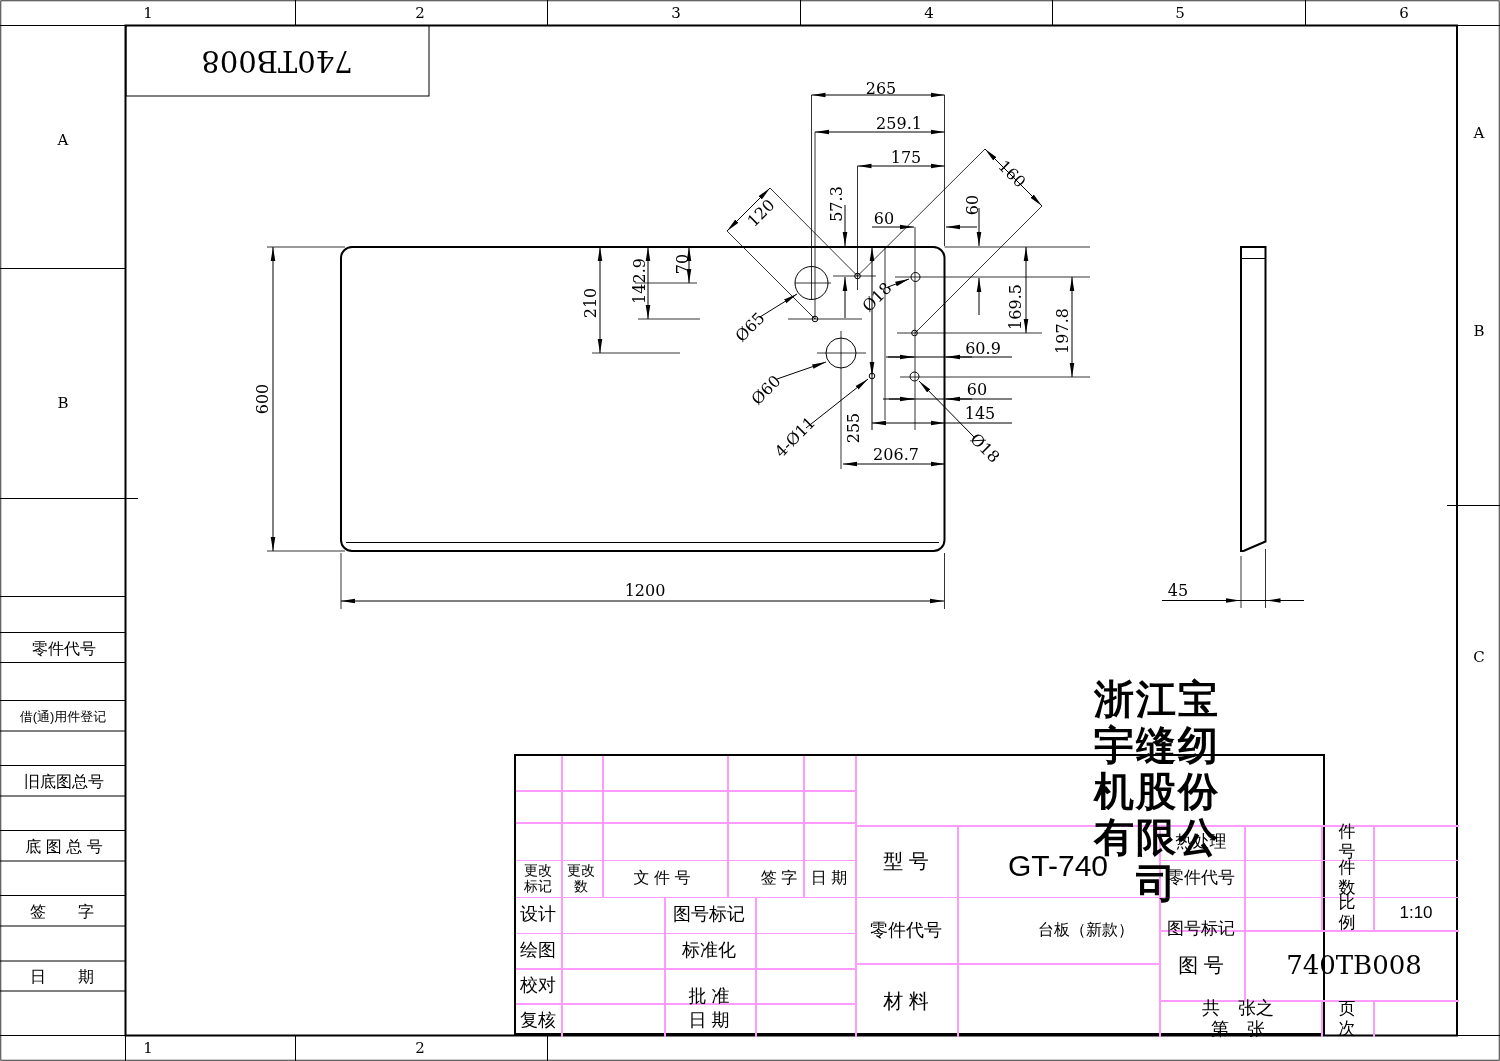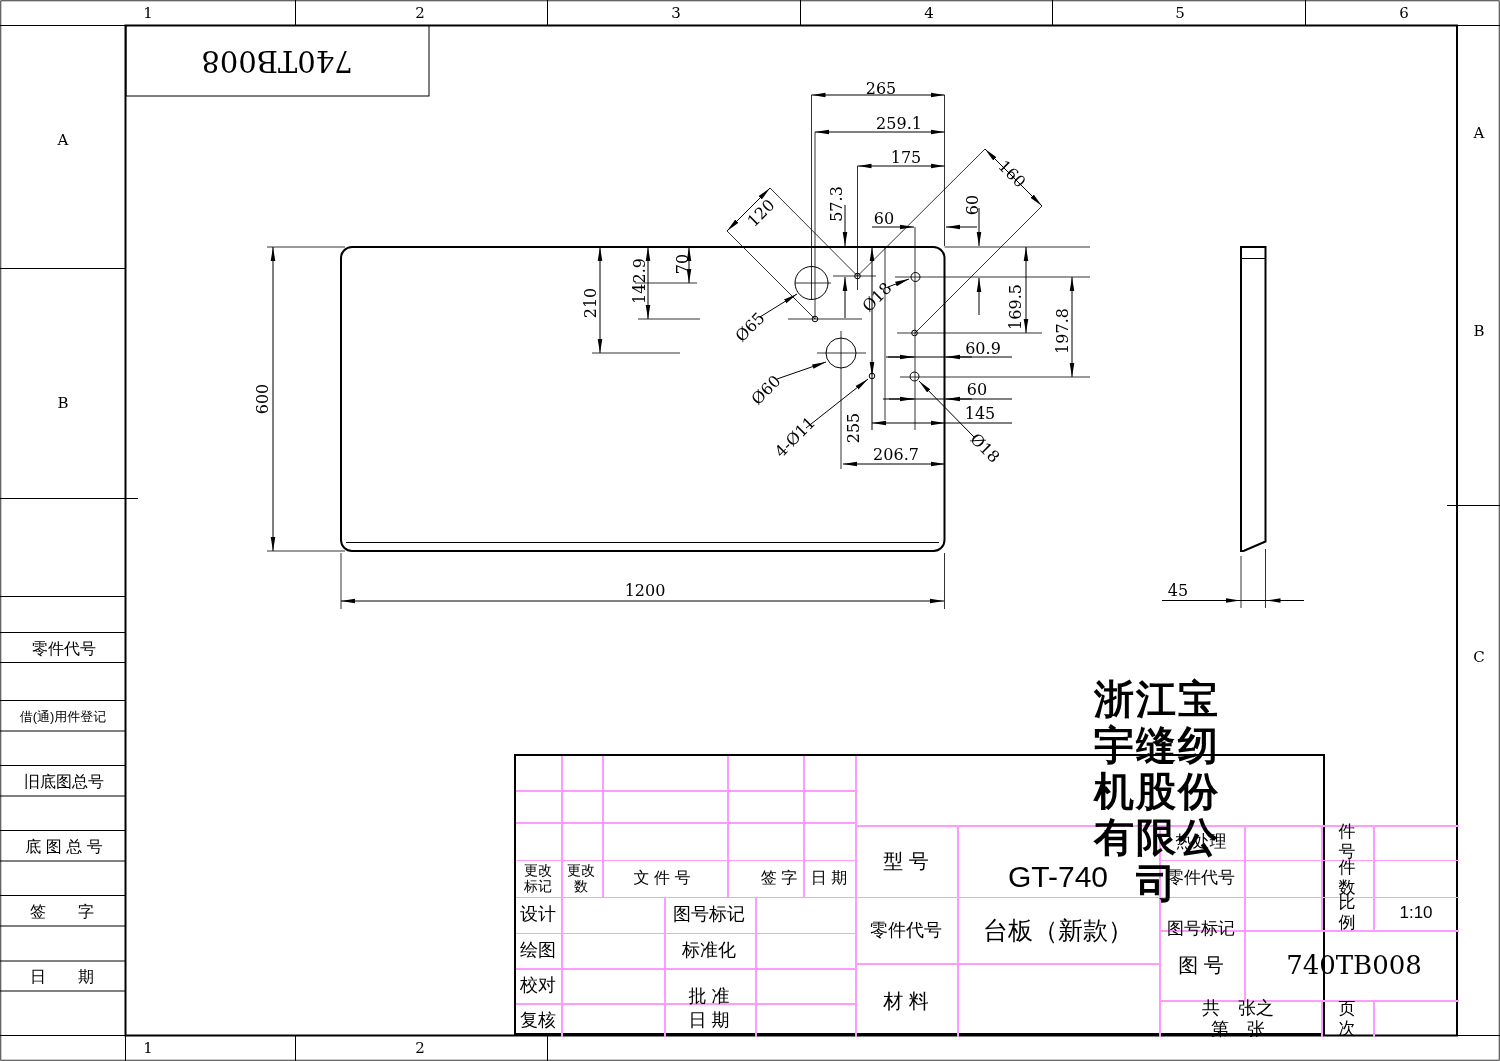--- a/index.html
+++ b/index.html
@@ -18,21 +18,21 @@
   .hair{stroke:var(--ink,#000);stroke-width:0.8;fill:none;}
   .outline{stroke:var(--ink,#000);stroke-width:2;fill:none;}
   .frame{stroke:var(--ink,#000);stroke-width:2;fill:none;}
   
   #tblock{position:absolute;left:514px;top:754px;width:811px;height:281px;border:2.5px solid var(--ink,#000);box-sizing:border-box;background:transparent;}
   .pl{position:absolute;background:var(--pink,#ff9bff);}
   .plv{width:1.5px;}
   .plh{height:1.5px;}
   .tcell{position:absolute;transform:translate(-50%,-50%);white-space:pre-line;text-align:center;line-height:1.15;color:var(--ink,#000);}
   .f12{font-size:14px;} .f16{font-size:16px;} .f17{font-size:17px;} .f18{font-size:18px;}
-  .f20{font-size:20px;} .f22{font-size:25px;} .f26{font:26px "DejaVu Serif",serif;}
+  .f20{font-size:20px;} .f22{font-size:16px;margin-left:28px;} .f26{font:26px "DejaVu Serif",serif;}
   .f30{font-size:30px;} .company{font-size:40px;font-weight:bold;letter-spacing:2px;}
 </style>
 </head>
 <body>
 
 <div id="sheet">
 
 <svg id="cad" width="1500" height="1061" viewBox="0 0 1500 1061">
   <defs>
     <marker id="arr" markerWidth="14" markerHeight="6" refX="14" refY="3" orient="auto-start-reverse" markerUnits="userSpaceOnUse">
@@ -268,21 +268,21 @@
   <div class="tcell f16" style="left:313px;top:122px">日 期</div>
   <div class="tcell f18" style="left:22px;top:158px">设计</div>
   <div class="tcell f18" style="left:193px;top:158px">图号标记</div>
   <div class="tcell f18" style="left:22px;top:194px">绘图</div>
   <div class="tcell f18" style="left:193px;top:194px">标准化</div>
   <div class="tcell f18" style="left:22px;top:229px">校对</div>
   <div class="tcell f18" style="left:193px;top:240px">批  准</div>
   <div class="tcell f18" style="left:22px;top:264px">复核</div>
   <div class="tcell f18" style="left:193px;top:264px">日  期</div>
   <div class="tcell f20" style="left:390px;top:105px">型 号</div>
-  <div class="tcell f30" style="left:542px;top:121px">GT-740</div>
+  <div class="tcell f30" style="left:542px;top:110px">GT-740</div>
   <div class="tcell f18" style="left:390px;top:174px">零件代号</div>
   <div class="tcell f22" style="left:542px;top:174px">台板（新款）</div>
   <div class="tcell f20" style="left:390px;top:245px">材 料</div>
   <div class="tcell f17" style="left:685px;top:86px">热处理</div>
   <div class="tcell f17" style="left:685px;top:122px">零件代号</div>
   <div class="tcell f17" style="left:685px;top:173px">图号标记</div>
   <div class="tcell f20" style="left:685px;top:209px">图 号</div>
   <div class="tcell f26" style="left:838px;top:209px">740TB008</div>
   <div class="tcell f17" style="left:831px;top:86px">件号</div>
   <div class="tcell f17" style="left:831px;top:122px">件数</div>

